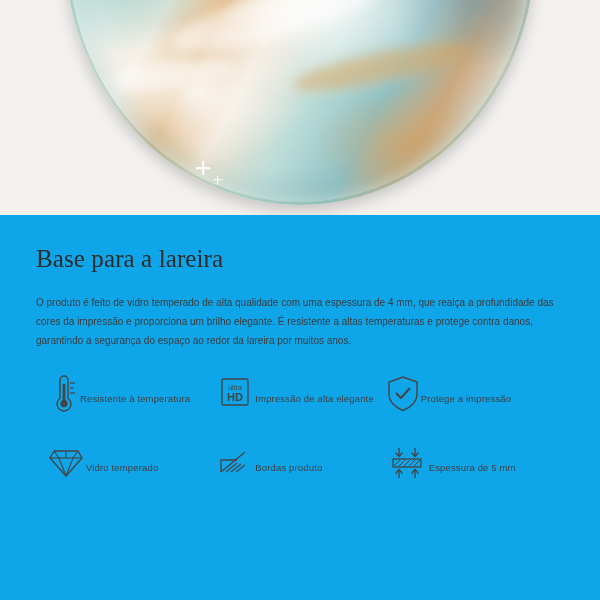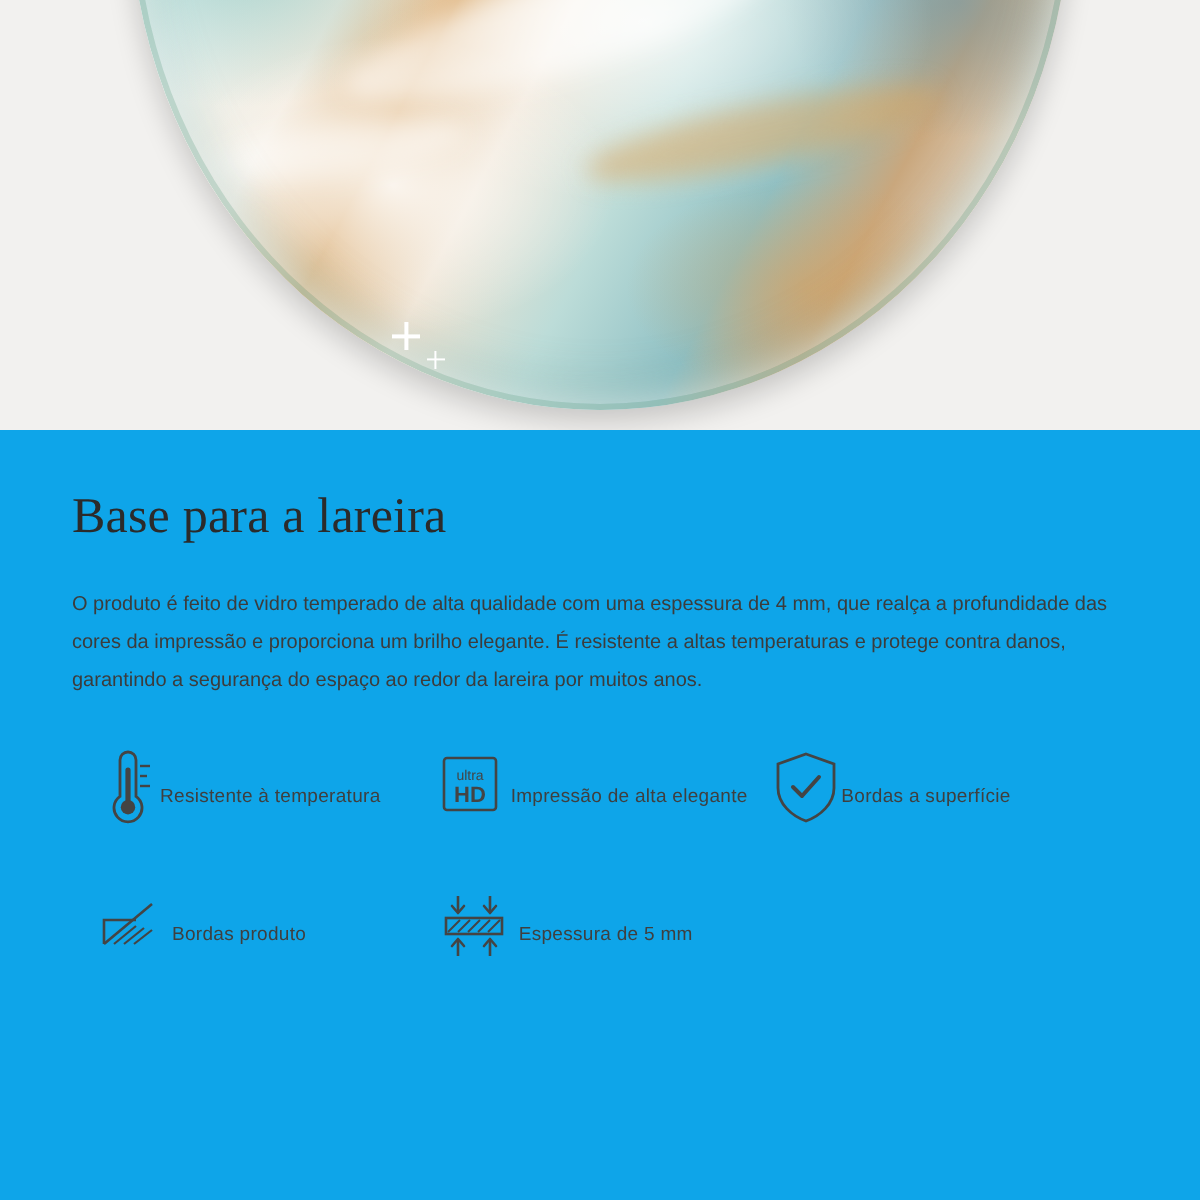--- a/index.html
+++ b/index.html
@@ -193,23 +193,37 @@
         <div class="feature-label">Impressão de alta elegante</div>
       </div>
 
       <div class="feature">
         <div class="feature-icon">
           <svg width="36" height="40" viewBox="0 0 36 40">
             <path d="M18 3 L32 8 V20 C32 28 25 34 18 36.5 C11 34 4 28 4 20 V8 Z" fill="none" stroke="#444" stroke-width="1.4"></path>
             <path d="M11.5 19.5 L16 24 L24.5 14.5" fill="none" stroke="#444" stroke-width="2" stroke-linecap="round" stroke-linejoin="round"></path>
           </svg>
         </div>
-        <div class="feature-label">Bordas a superfície</div>
-      </div>
-
+        <div class="feature-label">Protege a impressão</div>
+      </div>
+
+      <div class="feature">
+        <div class="feature-icon">
+          <svg width="40" height="36" viewBox="0 0 40 36">
+            <path d="M8 6 H32 L36 13 L20 31 L4 13 Z" fill="none" stroke="#444" stroke-width="1.3" stroke-linejoin="round"></path>
+            <line x1="4" y1="13" x2="36" y2="13" stroke="#444" stroke-width="1.1"></line>
+            <line x1="8" y1="6" x2="13" y2="13" stroke="#444" stroke-width="1.1"></line>
+            <line x1="32" y1="6" x2="27" y2="13" stroke="#444" stroke-width="1.1"></line>
+            <line x1="13" y1="13" x2="20" y2="31" stroke="#444" stroke-width="1.1"></line>
+            <line x1="27" y1="13" x2="20" y2="31" stroke="#444" stroke-width="1.1"></line>
+            <line x1="20" y1="6" x2="20" y2="13" stroke="#444" stroke-width="1.1"></line>
+          </svg>
+        </div>
+        <div class="feature-label">Vidro temperado</div>
+      </div>
 
       <div class="feature">
         <div class="feature-icon">
           <svg width="40" height="34" viewBox="0 0 40 34">
             <path d="M6 26 L6 14 L22 14" fill="none" stroke="#444" stroke-width="1.3"></path>
             <path d="M6 26 L22 26 L22 14" fill="none" stroke="#444" stroke-width="0"></path>
             <path d="M6 26 L30 6" fill="none" stroke="#444" stroke-width="1.3"></path>
             <line x1="11" y1="26" x2="22" y2="17" stroke="#444" stroke-width="1.1"></line>
             <line x1="16" y1="26" x2="26" y2="18" stroke="#444" stroke-width="1.1"></line>
             <line x1="21" y1="26" x2="30" y2="19" stroke="#444" stroke-width="1.1"></line>

